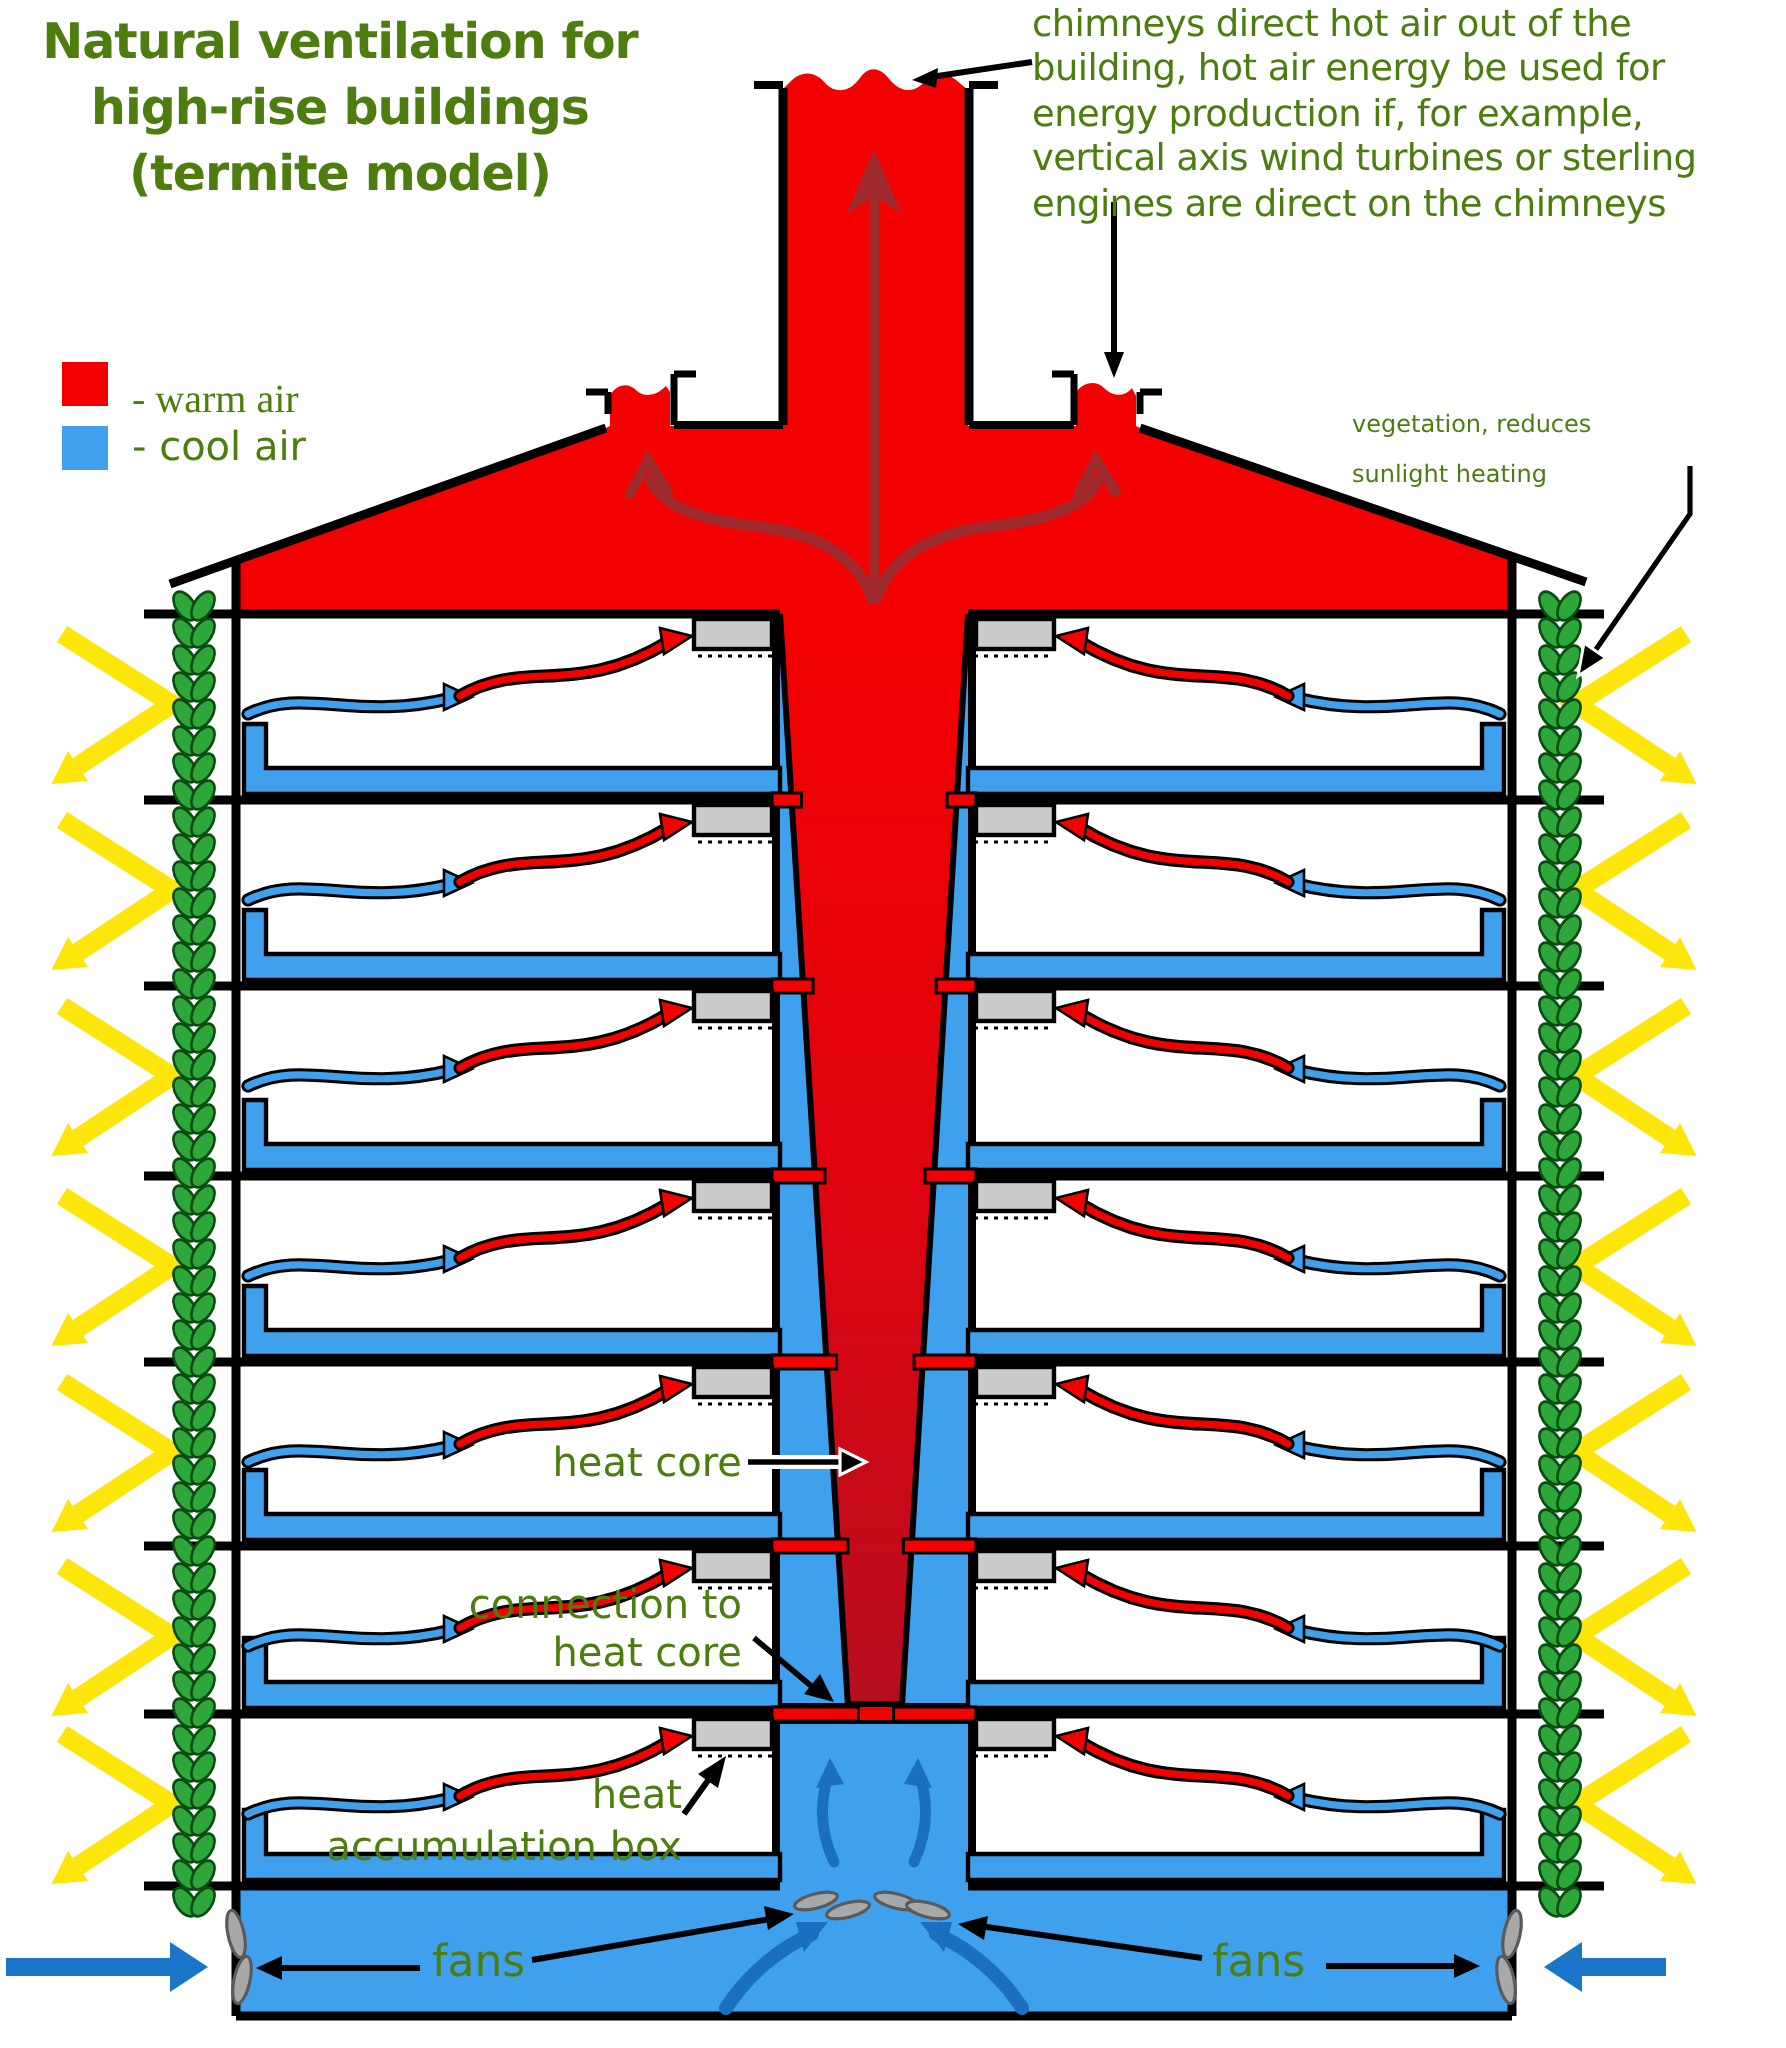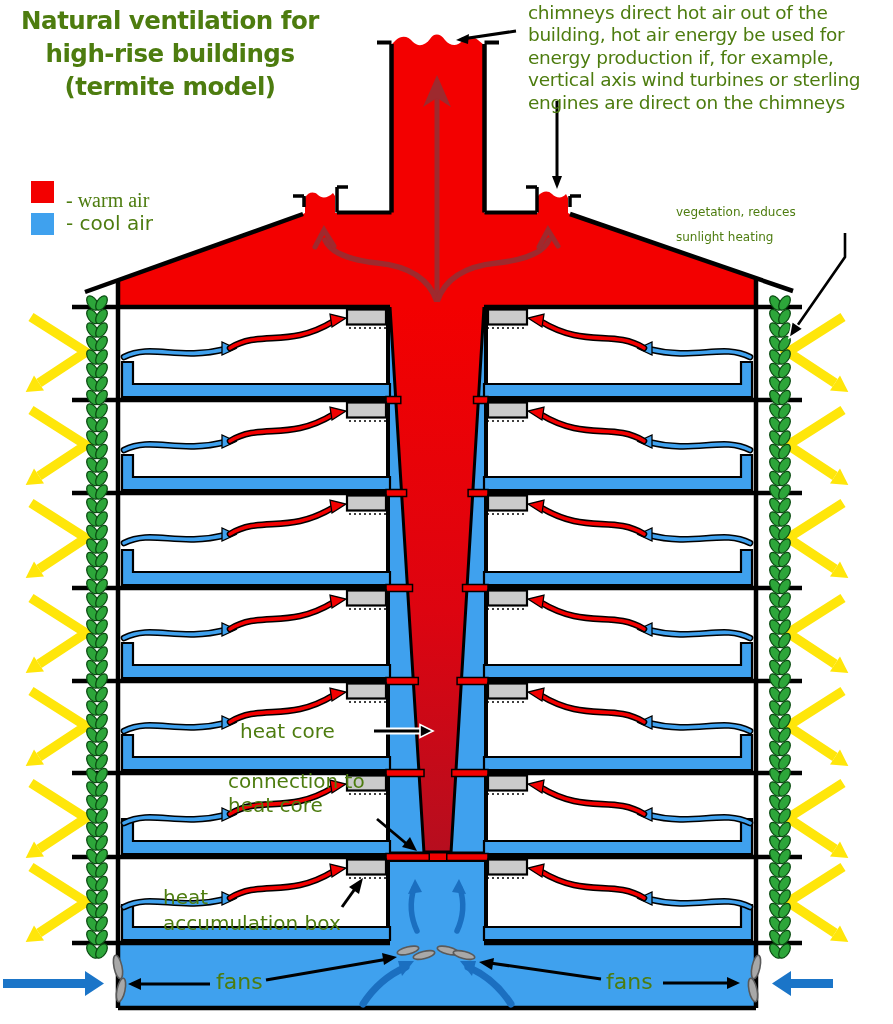--- a/index.html
+++ b/index.html
@@ -2,24 +2,24 @@
 <html><head>
 <meta charset="utf-8">
 <style>
   html,body{margin:0;padding:0;background:#fff;}
   .stage{position:relative;width:893px;height:1024px;background:#ffffff;overflow:hidden;
          font-family:"DejaVu Sans","Liberation Sans",sans-serif;color:#4d7c0f;}
   .stage svg{position:absolute;left:0;top:0;}
   .lbl{position:absolute;white-space:nowrap;}
   .title{left:2px;top:4px;width:336px;text-align:center;font-size:24.5px;font-weight:bold;
          line-height:33px;letter-spacing:-0.5px;}
-  .ann{left:528px;font-size:18.5px;line-height:22.4px;letter-spacing:-0.3px;}
+  .ann{left:516px;font-size:18.5px;line-height:22.4px;letter-spacing:-0.3px;}
   .legend-lbl{font-size:20px;}
   .veg-lbl{left:676px;font-size:12px;line-height:24.5px;}
-  .rt{}
+  .rt{text-align:right;}
   .heatcore-lbl{left:240px;top:719px;width:131px;font-size:20px;}
   .conn-lbl{left:228px;width:143px;font-size:20px;line-height:23.5px;}
   .accum-lbl{left:163px;width:178px;font-size:20px;line-height:25.5px;}
   .fans-lbl{font-size:22px;top:969px;}
 </style>
 </head>
 <body>
 
 <div class="stage">
 
@@ -520,21 +520,21 @@
 <div class="lbl legend-lbl" style="left:66px;top:189px;font-family:Liberation Serif, serif;">- warm air</div>
 <div class="lbl legend-lbl" style="left:66px;top:211px;">- cool air</div>
 
 <div class="lbl veg-lbl" style="top:200px;">
   <div>vegetation, reduces</div>
   <div>sunlight heating</div>
 </div>
 
 <div class="lbl heatcore-lbl rt">heat core</div>
 
-<div class="lbl conn-lbl rt" style="top:770px;">
+<div class="lbl conn-lbl rt" style="top:791px;">
   <div>connection to</div>
   <div>heat core</div>
 </div>
 
 <div class="lbl accum-lbl rt" style="top:885px;">
   <div>heat</div>
   <div>accumulation box</div>
 </div>
 
 <div class="lbl fans-lbl" style="left:216px;">fans</div>

